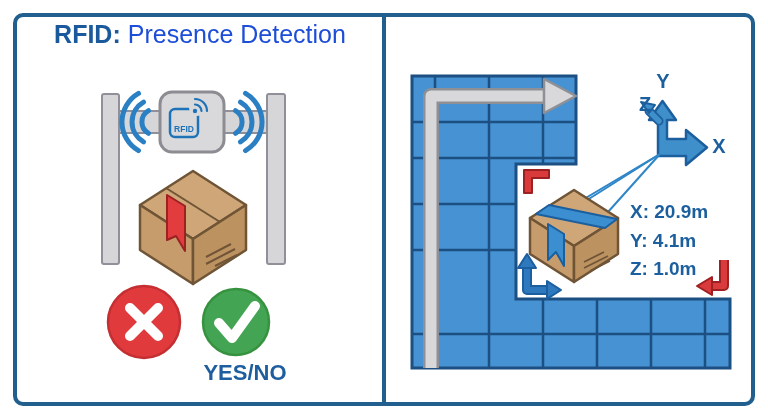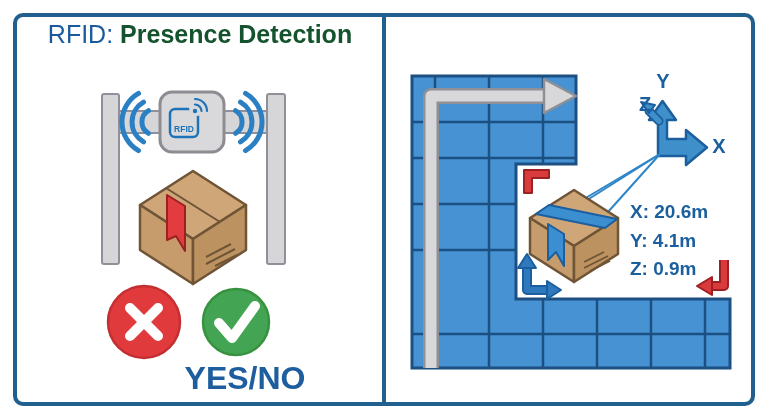--- a/index.html
+++ b/index.html
@@ -3,26 +3,26 @@
 <meta charset="utf-8">
 <style>
   html,body{margin:0;padding:0;background:#ffffff;}
   #stage{position:relative;width:768px;height:419px;background:#ffffff;overflow:hidden;
          font-family:"Liberation Sans",sans-serif;}
   #frame{position:absolute;left:13px;top:13px;width:742px;height:393px;box-sizing:border-box;
          border:4px solid #215f8e;border-radius:10px;background:#ffffff;}
   #divider{position:absolute;left:382px;top:15px;width:4px;height:389px;background:#215f8e;}
   svg.layer{position:absolute;left:0;top:0;}
   .title{position:absolute;top:20px;text-align:center;font-size:25px;white-space:nowrap;}
-  .t-prefix{font-weight:400;color:#19599c;}
-  .t-rest{font-weight:700;color:#14532d;margin-left:.28em;}
+  .t-prefix{font-weight:700;color:#19599c;}
+  .t-rest{font-weight:400;color:#1d4ed8;margin-left:.28em;}
   #title-left{left:16px;width:368px;}
   #title-right{left:388px;width:367px;}
   #yesno{position:absolute;left:182px;top:360px;width:126px;text-align:center;
-         font-size:32px;font-weight:800;color:#1e5d9e;}
+         font-size:22px;font-weight:800;color:#1e5d9e;}
   .axis-label{position:absolute;width:22px;text-align:center;font-size:20px;font-weight:800;color:#1c5f9e;}
   #axis-y{left:652px;top:70px;}
   #axis-z{left:634px;top:93px;}
   #axis-x{left:708px;top:135px;}
   #coords{position:absolute;left:630px;top:198px;font-size:19px;font-weight:800;
           color:#1c5f9e;line-height:28.5px;white-space:nowrap;}
 </style>
 </head>
 <body>
 
@@ -156,17 +156,17 @@
     <span class="t-prefix">RFID:</span><span class="t-rest">Presence Detection</span>
   </div>
 
   <div id="yesno">YES/NO</div>
 
   <div id="axis-y" class="axis-label">Y</div>
   <div id="axis-z" class="axis-label">Z</div>
   <div id="axis-x" class="axis-label">X</div>
 
   <div id="coords">
-    <div>X: 20.6m</div>
+    <div>X: 20.9m</div>
     <div>Y: 4.1m</div>
-    <div>Z: 0.9m</div>
+    <div>Z: 1.0m</div>
   </div>
 </div>
 
 </body></html>

